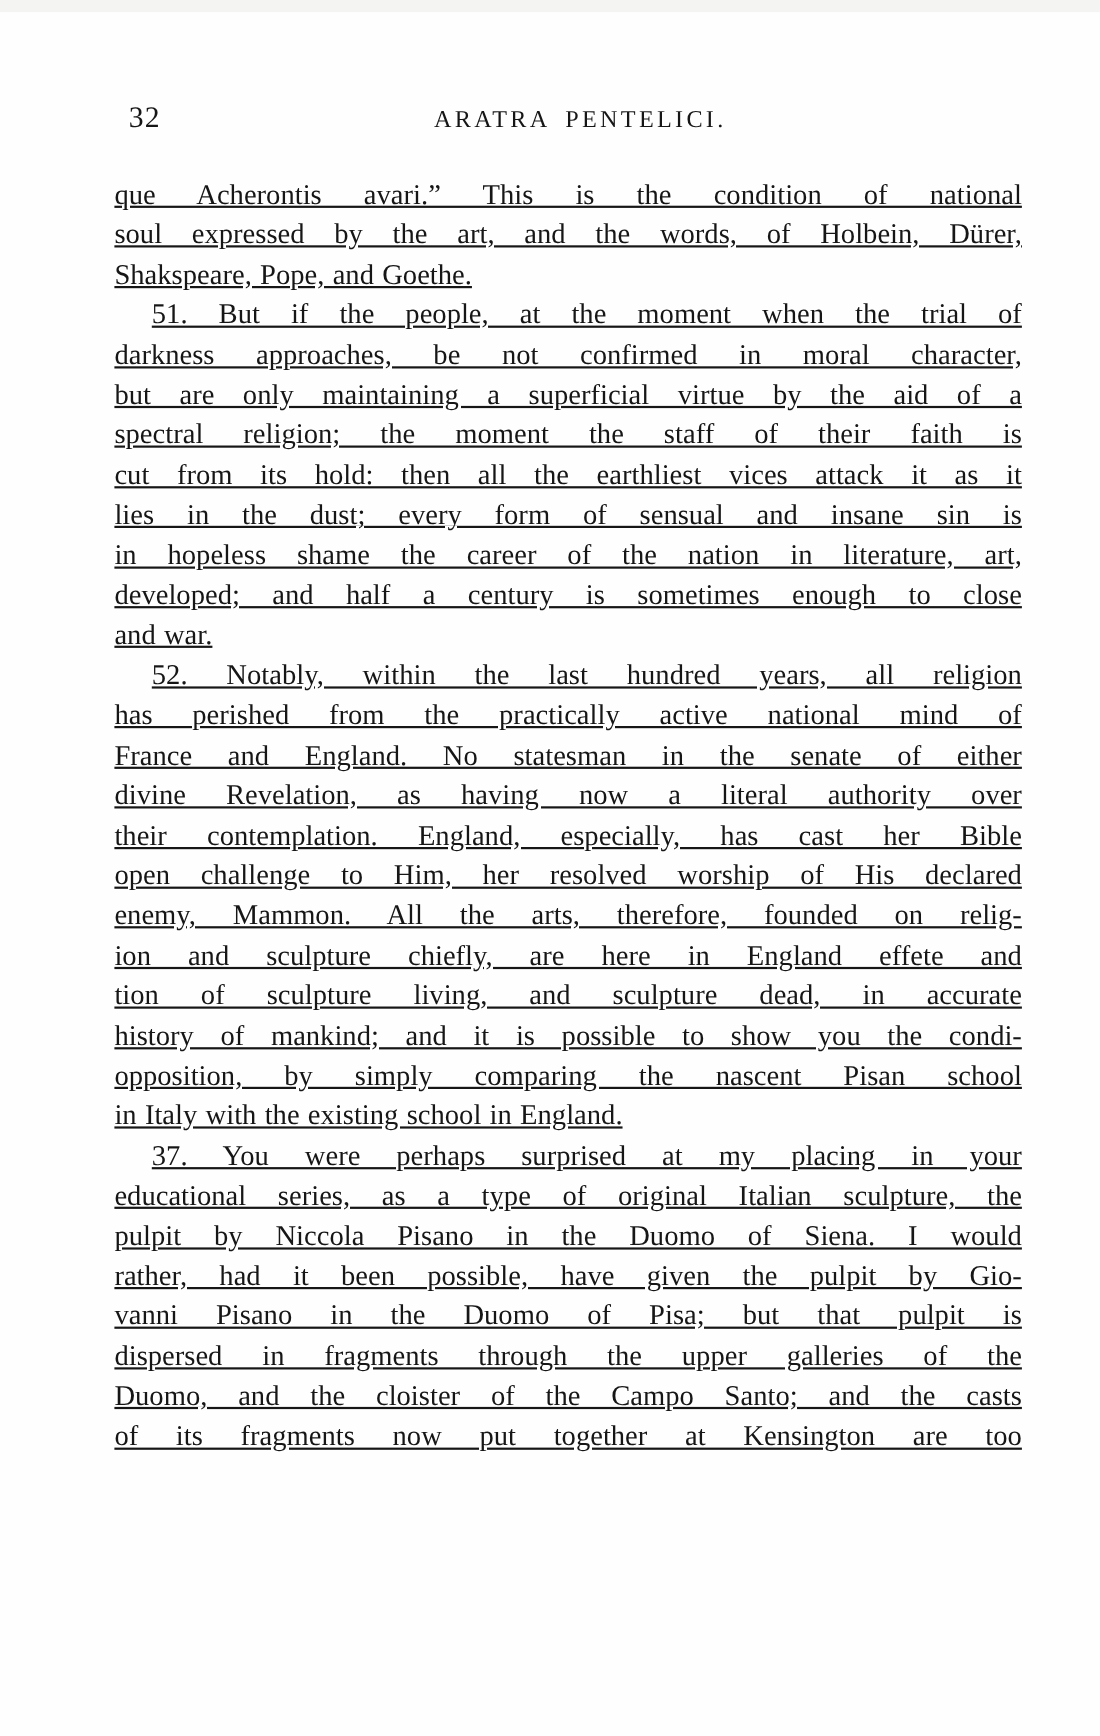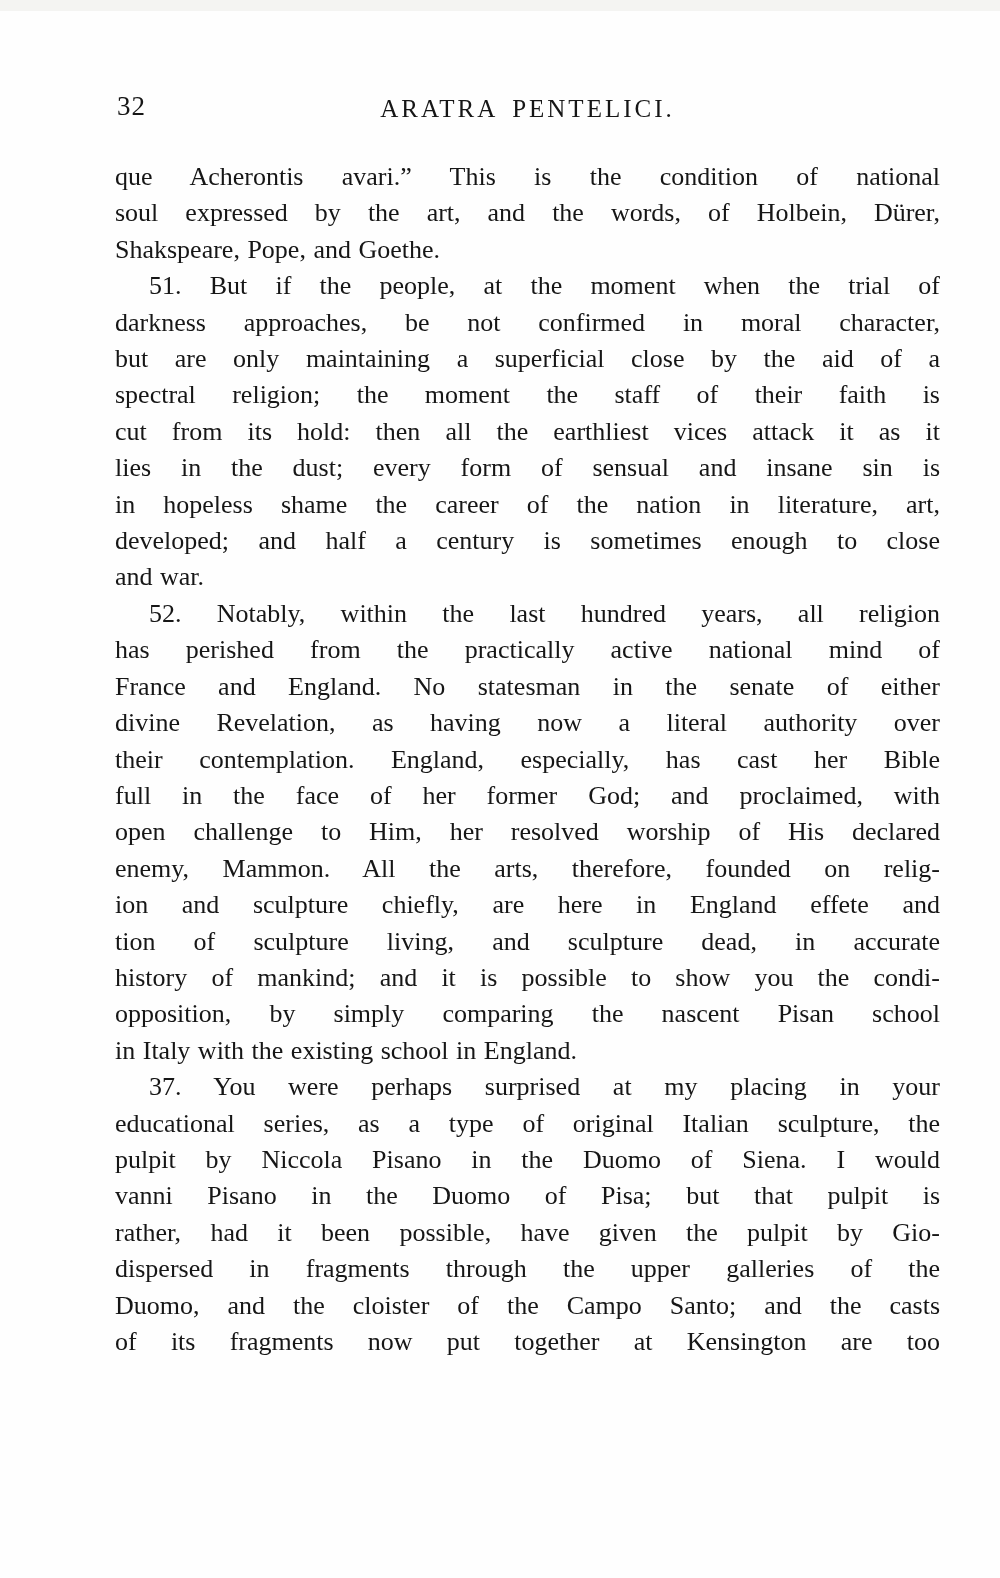--- a/index.html
+++ b/index.html
@@ -30,29 +30,30 @@
     top: 0;
     font-size: 27px;
     letter-spacing: 1px;
   }
   .running-title {
     position: absolute;
     left: 0;
     right: 0;
     top: 4px;
     text-align: center;
-    font-size: 25px;
+    font-size: 22px;
     letter-spacing: 3px;
     word-spacing: 6px;
   }
   .page-body {
     position: absolute;
     top: 148px;
-    left: 115px;
+    left: 104px;
     width: 825px;
+    text-decoration: underline;
   }
   .paragraph {
     margin: 0;
   }
   .line {
     font-size: 26px;
     line-height: 36.4px;
     text-align: justify;
     text-align-last: justify;
     white-space: normal;
@@ -75,47 +76,46 @@
   </div>
   <div class="page-body">
       <div class="paragraph">
         <div class="line">que Acherontis avari.”  This is the condition of national</div>
         <div class="line">soul expressed by the art, and the words, of Holbein, Dürer,</div>
         <div class="line last">Shakspeare, Pope, and Goethe.</div>
       </div>
       <div class="paragraph">
         <div class="line indent">51. But if the people, at the moment when the trial of</div>
         <div class="line">darkness approaches, be not confirmed in moral character,</div>
-        <div class="line">but are only maintaining a superficial close by the aid of a</div>
+        <div class="line">but are only maintaining a superficial virtue by the aid of a</div>
         <div class="line">spectral religion; the moment the staff of their faith is</div>
         <div class="line">cut from its hold: then all the earthliest vices attack it as it</div>
         <div class="line">lies in the dust; every form of sensual and insane sin is</div>
         <div class="line">in hopeless shame the career of the nation in literature, art,</div>
         <div class="line">developed; and half a century is sometimes enough to close</div>
         <div class="line last">and war.</div>
       </div>
       <div class="paragraph">
         <div class="line indent">52. Notably, within the last hundred years, all religion</div>
         <div class="line">has perished from the practically active national mind of</div>
         <div class="line">France and England.  No statesman in the senate of either</div>
         <div class="line">divine Revelation, as having now a literal authority over</div>
         <div class="line">their contemplation.  England, especially, has cast her Bible</div>
-        <div class="line">full in the face of her former God; and proclaimed, with</div>
         <div class="line">open challenge to Him, her resolved worship of His declared</div>
         <div class="line">enemy, Mammon.  All the arts, therefore, founded on relig-</div>
         <div class="line">ion and sculpture chiefly, are here in England effete and</div>
         <div class="line">tion of sculpture living, and sculpture dead, in accurate</div>
         <div class="line">history of mankind; and it is possible to show you the condi-</div>
         <div class="line">opposition, by simply comparing the nascent Pisan school</div>
         <div class="line last">in Italy with the existing school in England.</div>
       </div>
       <div class="paragraph">
         <div class="line indent">37. You were perhaps surprised at my placing in your</div>
         <div class="line">educational series, as a type of original Italian sculpture, the</div>
         <div class="line">pulpit by Niccola Pisano in the Duomo of Siena.  I would</div>
+        <div class="line">rather, had it been possible, have given the pulpit by Gio-</div>
         <div class="line">vanni Pisano in the Duomo of Pisa; but that pulpit is</div>
-        <div class="line">rather, had it been possible, have given the pulpit by Gio-</div>
         <div class="line">dispersed in fragments through the upper galleries of the</div>
         <div class="line">Duomo, and the cloister of the Campo Santo; and the casts</div>
         <div class="line">of its fragments now put together at Kensington are too</div>
       </div>
     </div>
 </div>
 
 </body></html>

